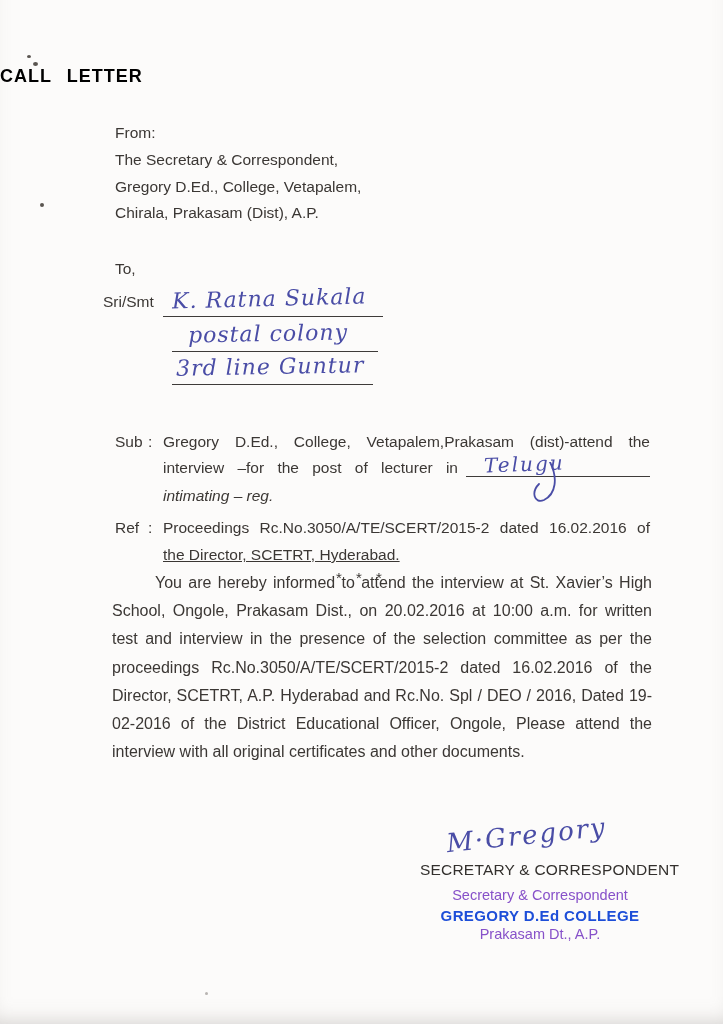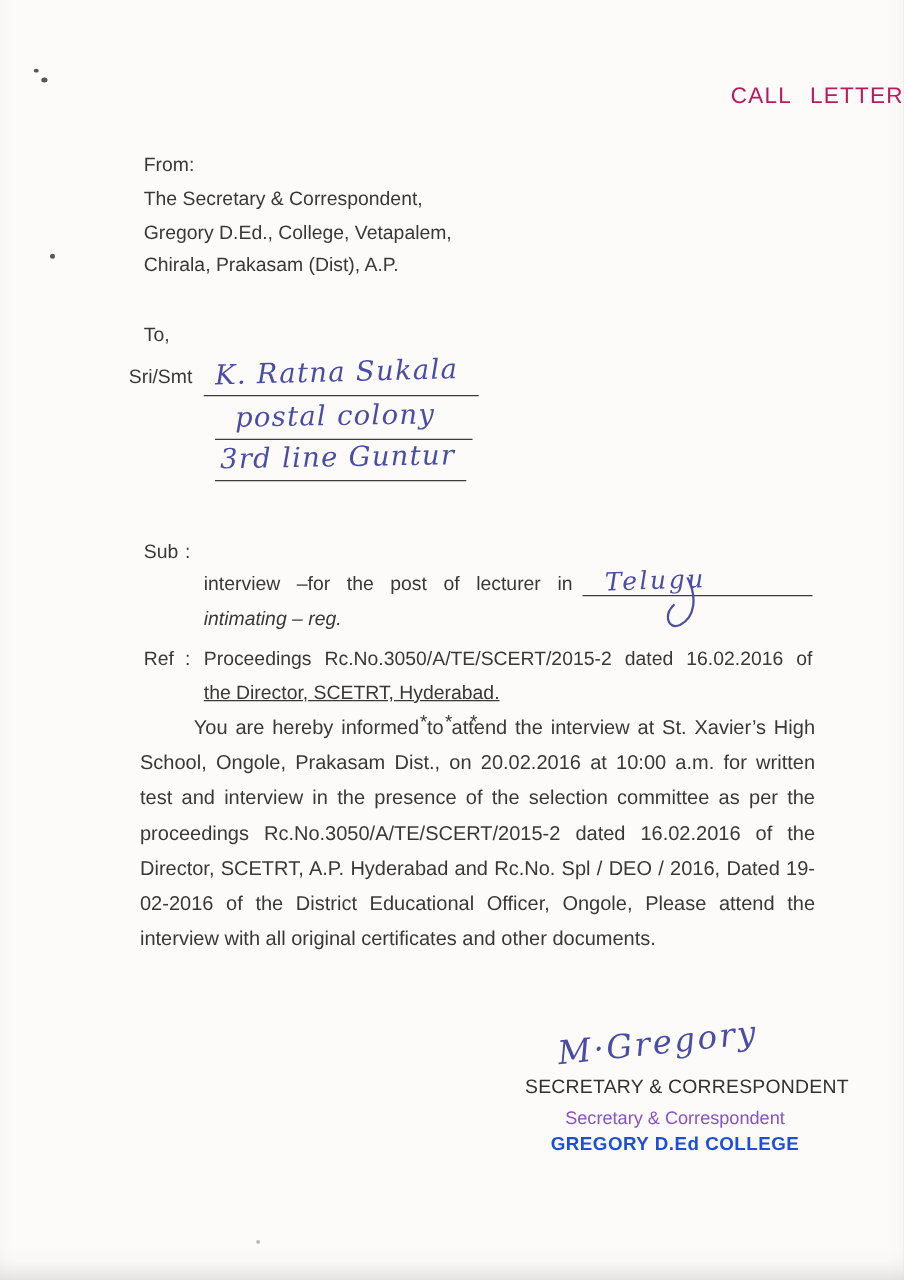--- a/index.html
+++ b/index.html
@@ -9,22 +9,22 @@
     margin:0 auto;
     background:#fcfbfa;
     overflow:hidden;
     font-family:"Liberation Sans", sans-serif;
     color:#3b3734;
     box-shadow:inset 0 -14px 22px -14px rgba(120,115,110,.35);
   }
   .speck{position:absolute;background:#5a5550;border-radius:50%;}
   .title{
     position:absolute;top:66px;left:0;width:723px;
-    text-align:right;margin:0;
-    font-size:18px;font-weight:normal;color:#be185d;
+    text-align:left;margin:0;
+    font-size:18px;font-weight:bold;color:#000000;
     letter-spacing:1px;word-spacing:9px;
   }
   .from-block{position:absolute;left:115px;top:120px;font-size:15.5px;line-height:26.8px;}
   .to-label{position:absolute;left:115px;top:260px;font-size:15.5px;}
   .salutation{position:absolute;left:103px;top:293px;font-size:15.5px;}
   .uline{position:absolute;height:0;border-bottom:1.7px solid #3e3b39;}
   .hw{
     position:absolute;
     font-family:"DejaVu Serif", serif;font-style:italic;
     color:#4a4da6;white-space:nowrap;
@@ -83,20 +83,21 @@
   <div class="uline" style="left:163px;top:316px;width:220px;"></div>
   <div class="uline" style="left:172px;top:351px;width:206px;"></div>
   <div class="uline" style="left:172px;top:384px;width:201px;"></div>
 
   <span class="hw hw-name">K. Ratna Sukala</span>
   <span class="hw hw-addr1">postal colony</span>
   <span class="hw hw-addr2">3rd line Guntur</span>
 
   <div class="labeled" style="left:115px;top:433px;">Sub</div>
   <div class="labeled" style="left:148px;top:433px;">:</div>
+  <div class="labeled just" style="left:163px;top:433px;width:487px;">Gregory D.Ed., College, Vetapalem,Prakasam (dist)-attend the</div>
 
   <div class="sub-line2">
     <span class="prefix">interview –for the post of lecturer in</span>
     <span class="blank">
       <span class="hw-telugu">Telugu</span>
       <svg class="loop-svg" width="30" height="44" viewBox="0 0 30 44">
         <path d="M20,0 C28,16 26,32 14,38 C4,42 1,30 9,22" stroke="#4a4da6" stroke-width="1.8" fill="none" stroke-linecap="round"></path>
       </svg>
     </span>
   </div>
@@ -111,15 +112,16 @@
   <div class="separator">* * *</div>
 
   <p class="body-par">You are hereby informed to attend the interview at St. Xavier’s High School, Ongole, Prakasam Dist., on 20.02.2016 at 10:00 a.m.  for written test and interview in the presence of the selection committee as per the proceedings Rc.No.3050/A/TE/SCERT/2015-2 dated 16.02.2016 of the Director, SCETRT, A.P. Hyderabad and Rc.No. Spl / DEO / 2016,  Dated 19-02-2016 of the District Educational Officer, Ongole,  Please attend the interview with all original certificates and other documents.</p>
 
   <span class="hw hw-signature">M·Gregory</span>
   <div class="sig-title">SECRETARY &amp; CORRESPONDENT</div>
 
   <div class="stamp">
     <div>Secretary &amp; Correspondent</div>
     <div class="stamp-college">GREGORY D.Ed COLLEGE</div>
+    <div>Prakasam Dt., A.P.</div>
   </div>
 
 </div>
 
 </body></html>

